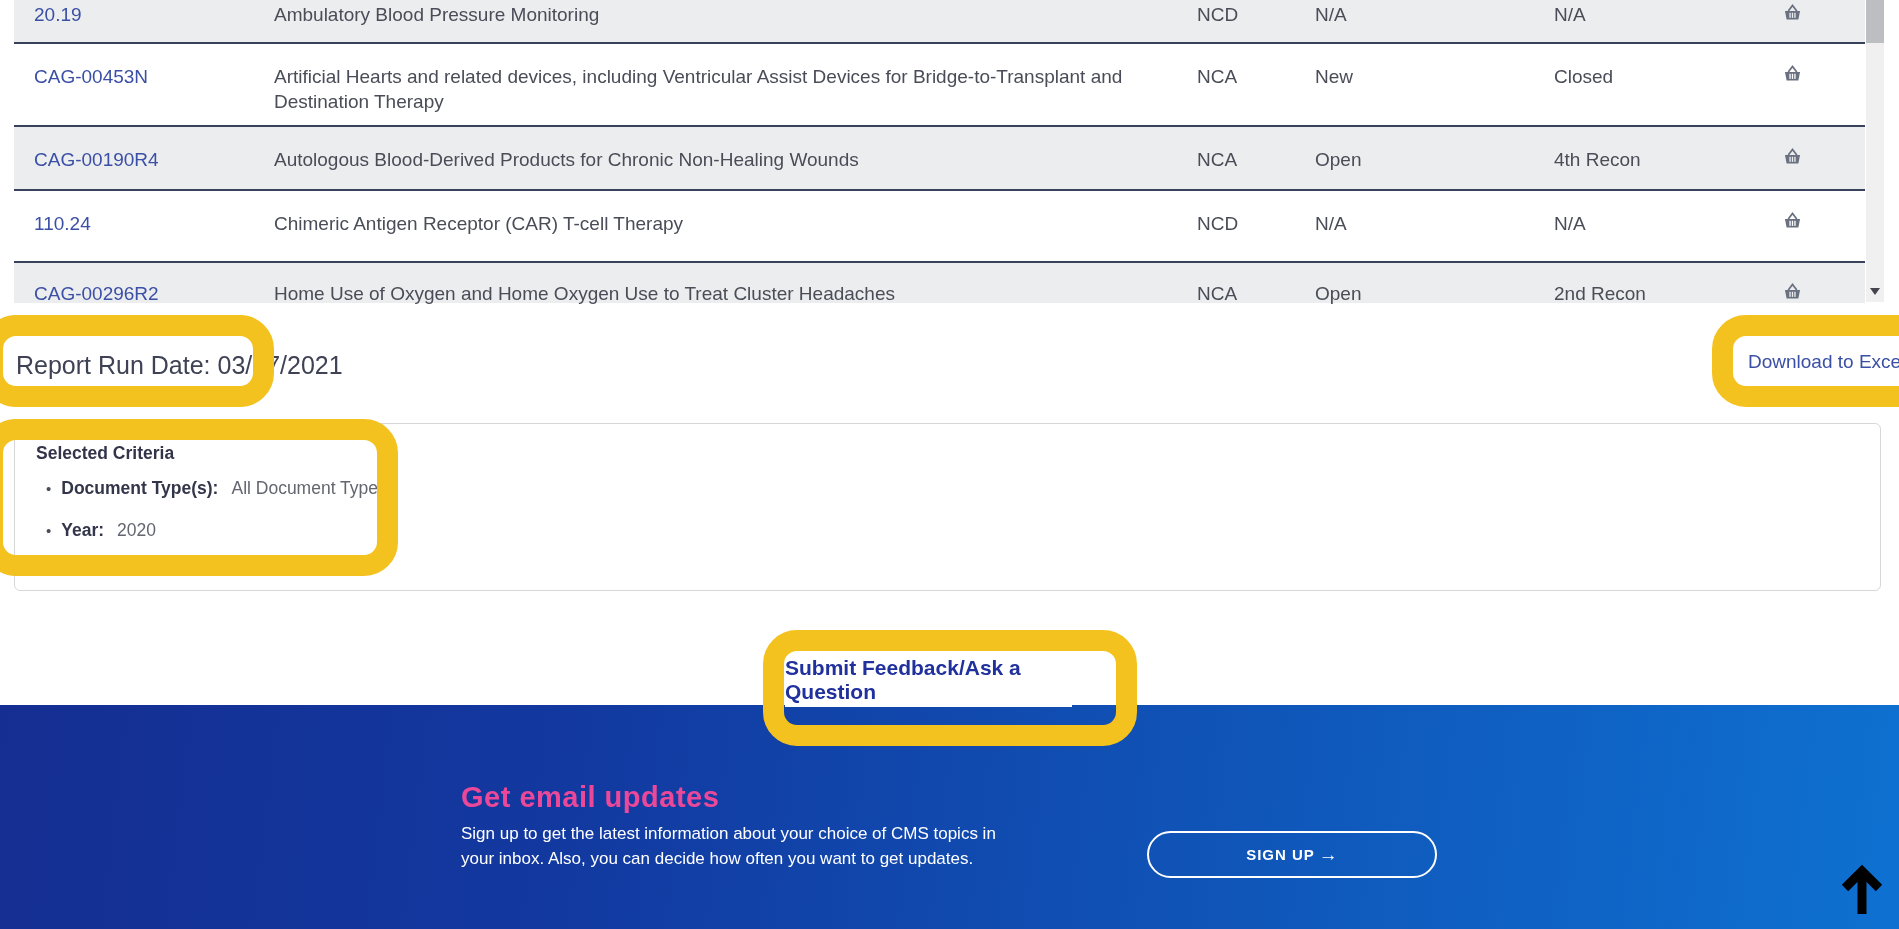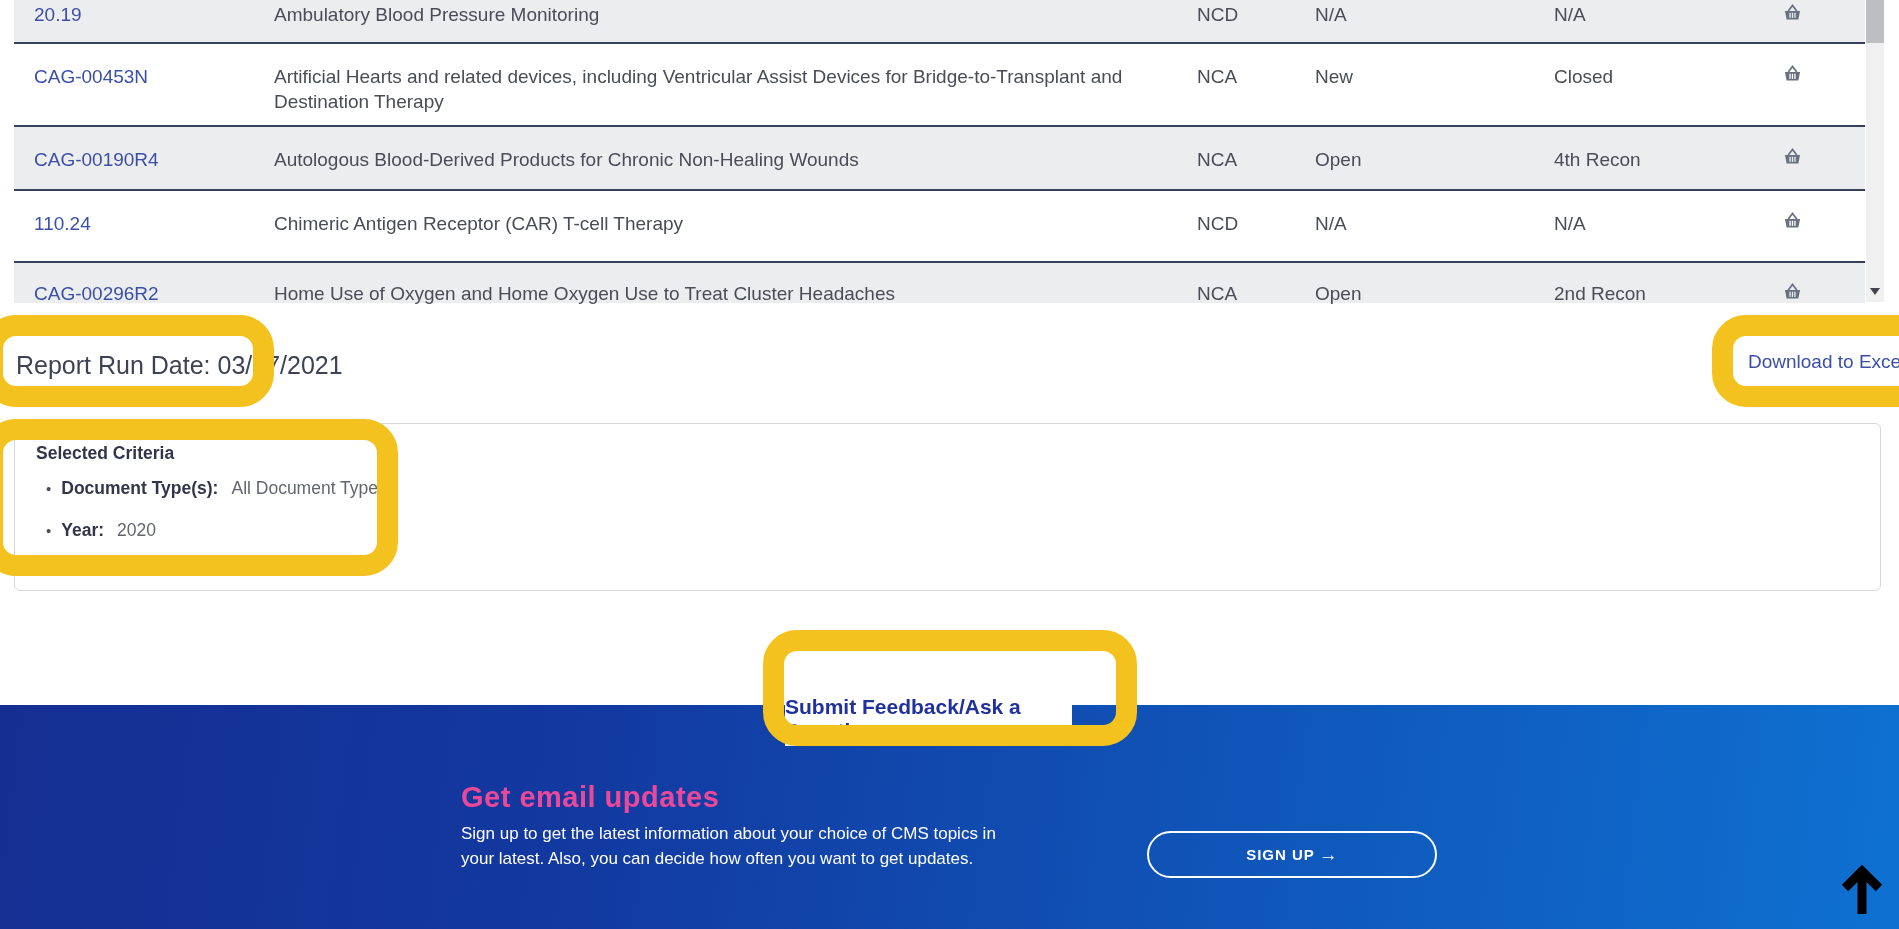--- a/index.html
+++ b/index.html
@@ -39,21 +39,21 @@
   .criteria{position:absolute;left:36px;top:443px;font-size:17.5px;}
   .criteria-heading{font-weight:bold;color:#32354A;margin-bottom:14px;}
   .criteria-item{display:flex;align-items:baseline;margin-bottom:21px;padding-left:10px;}
   .bullet{color:#4A4D57;margin-right:10px;font-size:15px;}
   .crit-label{font-weight:bold;color:#33364A;margin-right:13px;}
   .crit-value{color:#63666F;}
 
   
   .submit-btn{position:absolute;left:785px;top:652px;width:287px;height:55px;background:#ffffff;z-index:3;
               display:flex;align-items:center;justify-content:center;font-size:21px;font-weight:600;
-              color:#20309C;cursor:pointer;margin-top:39px;}
+              color:#20309C;cursor:pointer;}
 
   
   .footer{position:absolute;left:0;top:705px;width:1899px;height:224px;
           background:linear-gradient(97deg,#152E92 0%,#1239A0 30%,#0E71D1 100%);}
   .footer-h{position:absolute;left:461px;top:781px;font-size:29px;font-weight:bold;color:#ec4899;letter-spacing:.5px;}
   .footer-p{position:absolute;left:461px;top:821px;font-size:17px;line-height:25px;color:#ffffff;}
   .signup{position:absolute;left:1147px;top:831px;width:290px;height:47px;box-sizing:border-box;
           border:2px solid #ffffff;border-radius:24px;display:flex;align-items:center;justify-content:center;
           gap:4px;color:#ffffff;font-weight:bold;font-size:15px;letter-spacing:1px;cursor:pointer;}
   .signup .arrow{font-weight:normal;font-size:19px;letter-spacing:0;}
@@ -182,21 +182,21 @@
       <span class="crit-value">2020</span>
     </div>
   </div>
 
   <div class="submit-btn">Submit Feedback/Ask a Question</div>
 
   <div class="footer"></div>
   <div class="footer-h">Get email updates</div>
   <div class="footer-p">
     <div>Sign up to get the latest information about your choice of CMS topics in</div>
-    <div>your latest. Also, you can decide how often you want to get updates.</div>
+    <div>your inbox. Also, you can decide how often you want to get updates.</div>
   </div>
   <div class="signup">
     <span>SIGN UP</span>
     <span class="arrow">→</span>
   </div>
   <div class="back-top">
     <svg width="52" height="56" viewBox="0 0 52 56">
       <path d="M26 52 L26 10 M9 26 L26 9 L43 26" fill="none" stroke="#000000" stroke-width="9" stroke-linejoin="miter"></path>
     </svg>
   </div>

